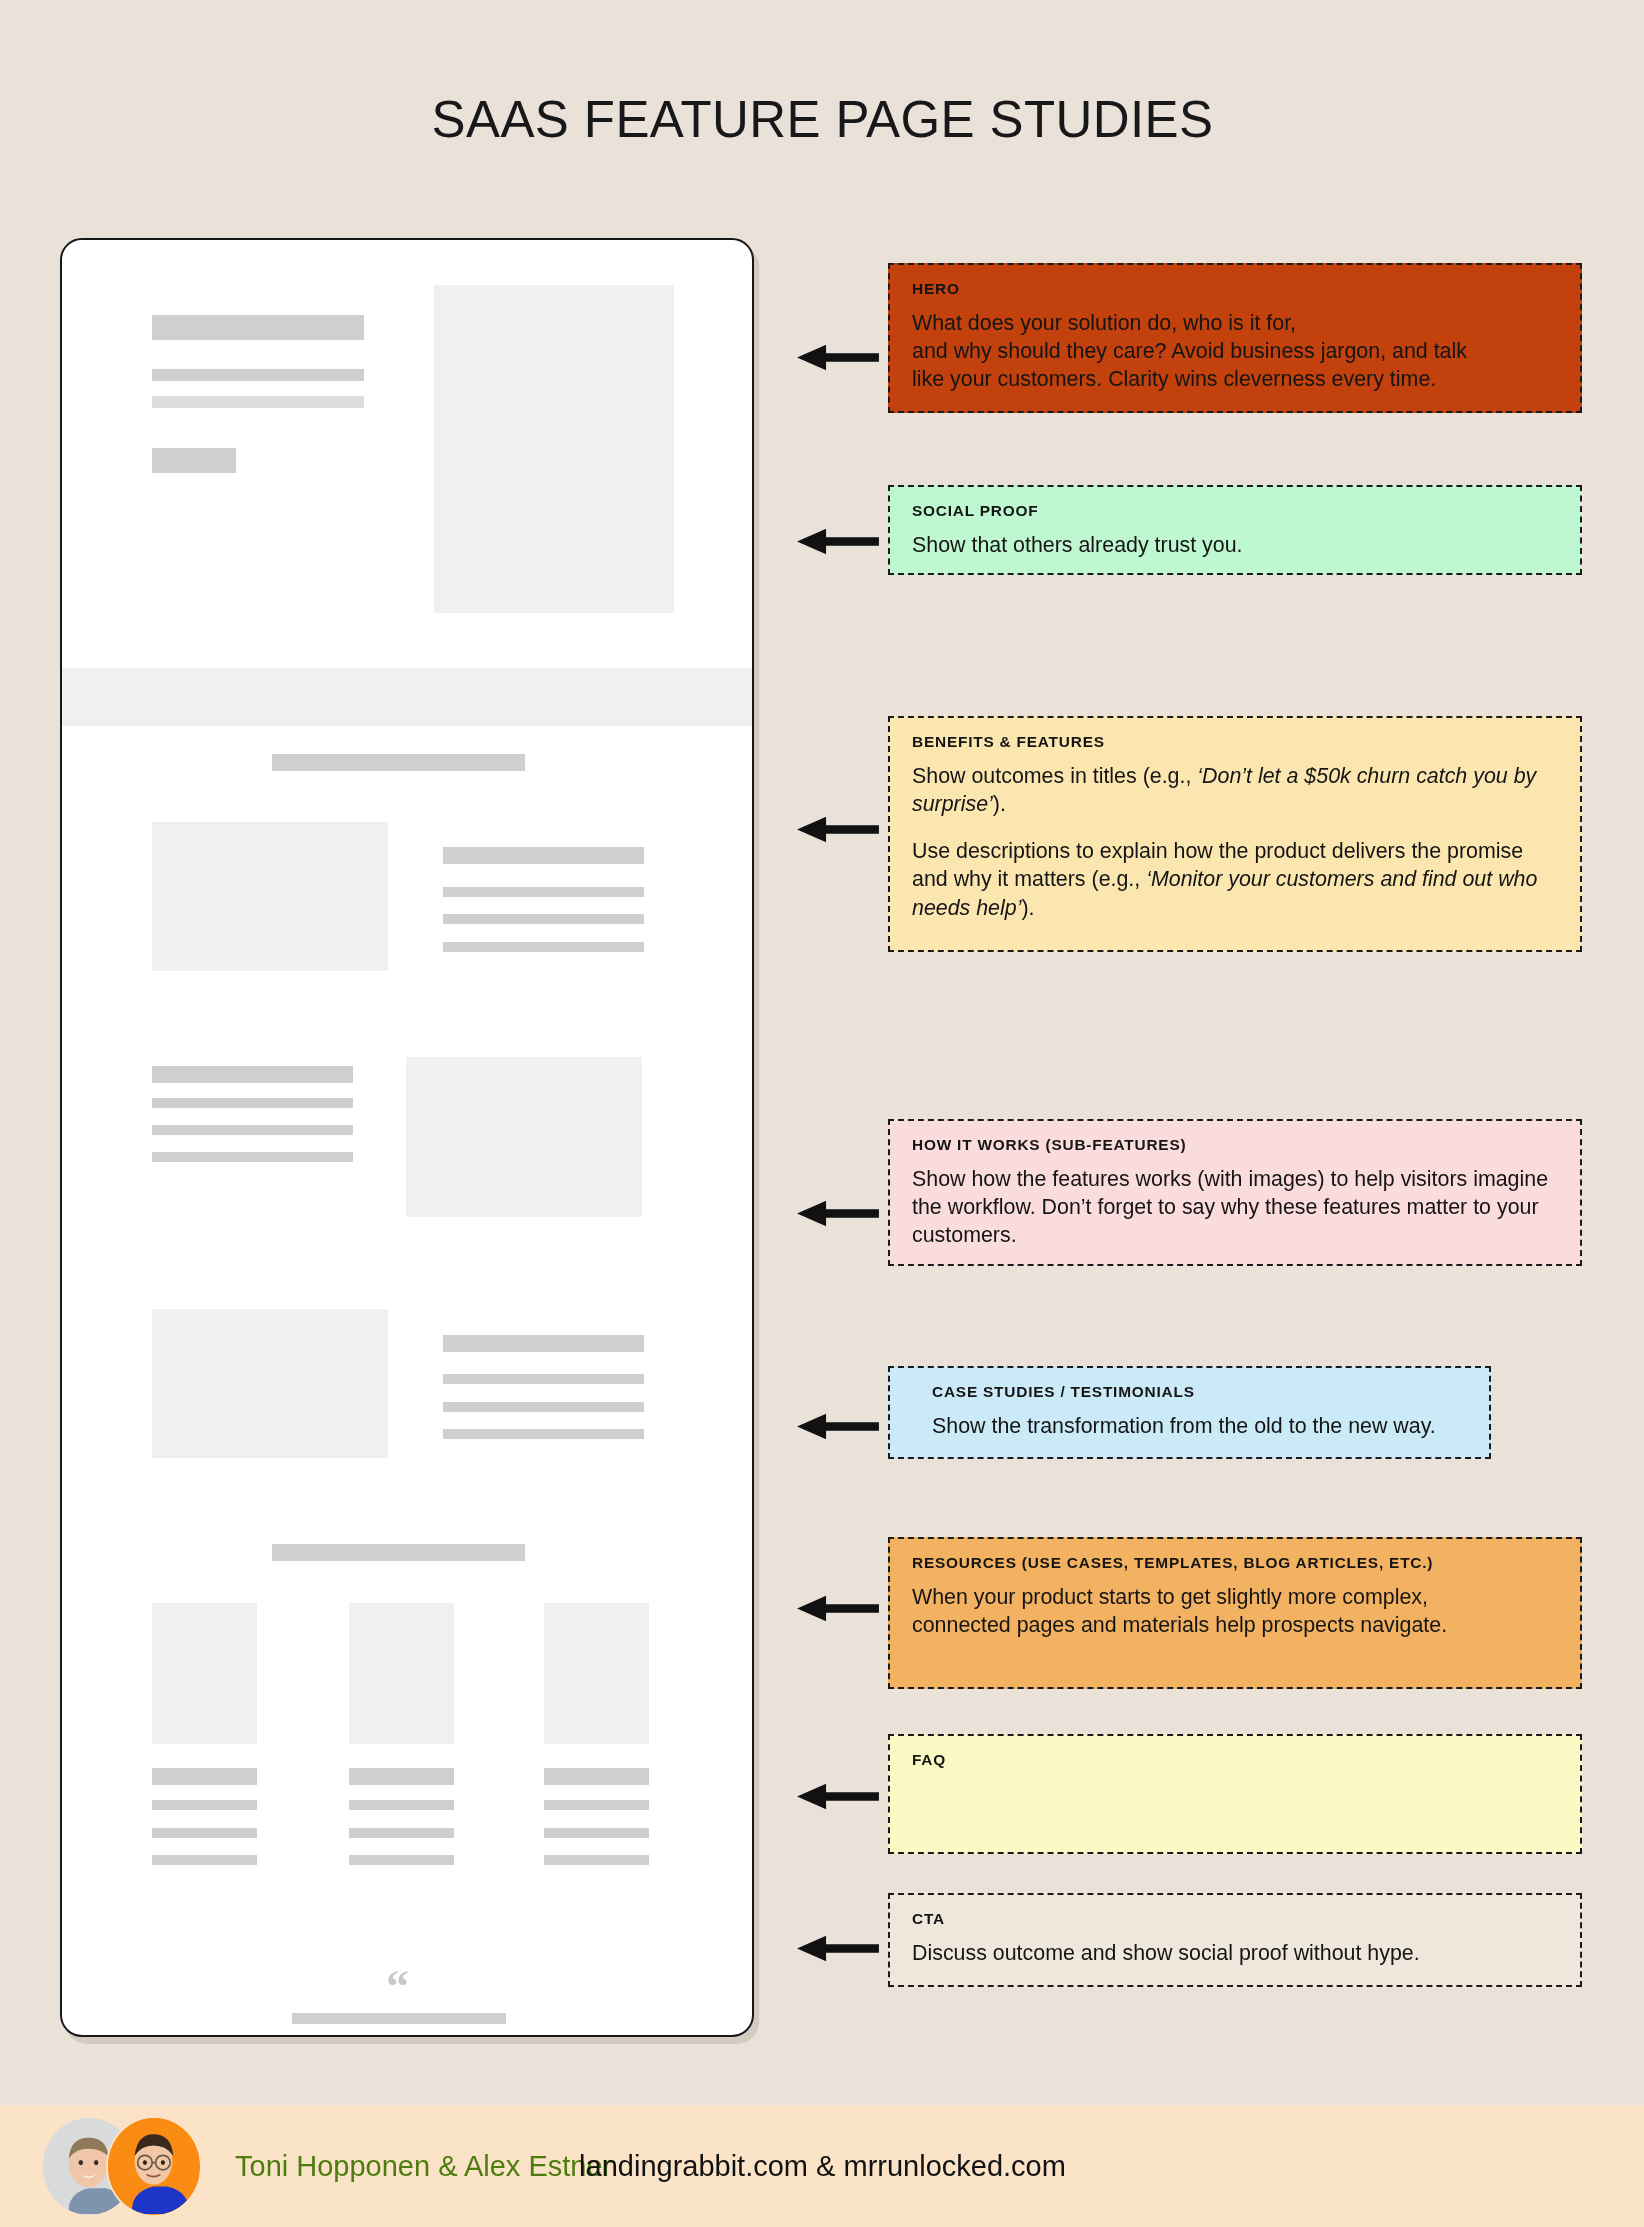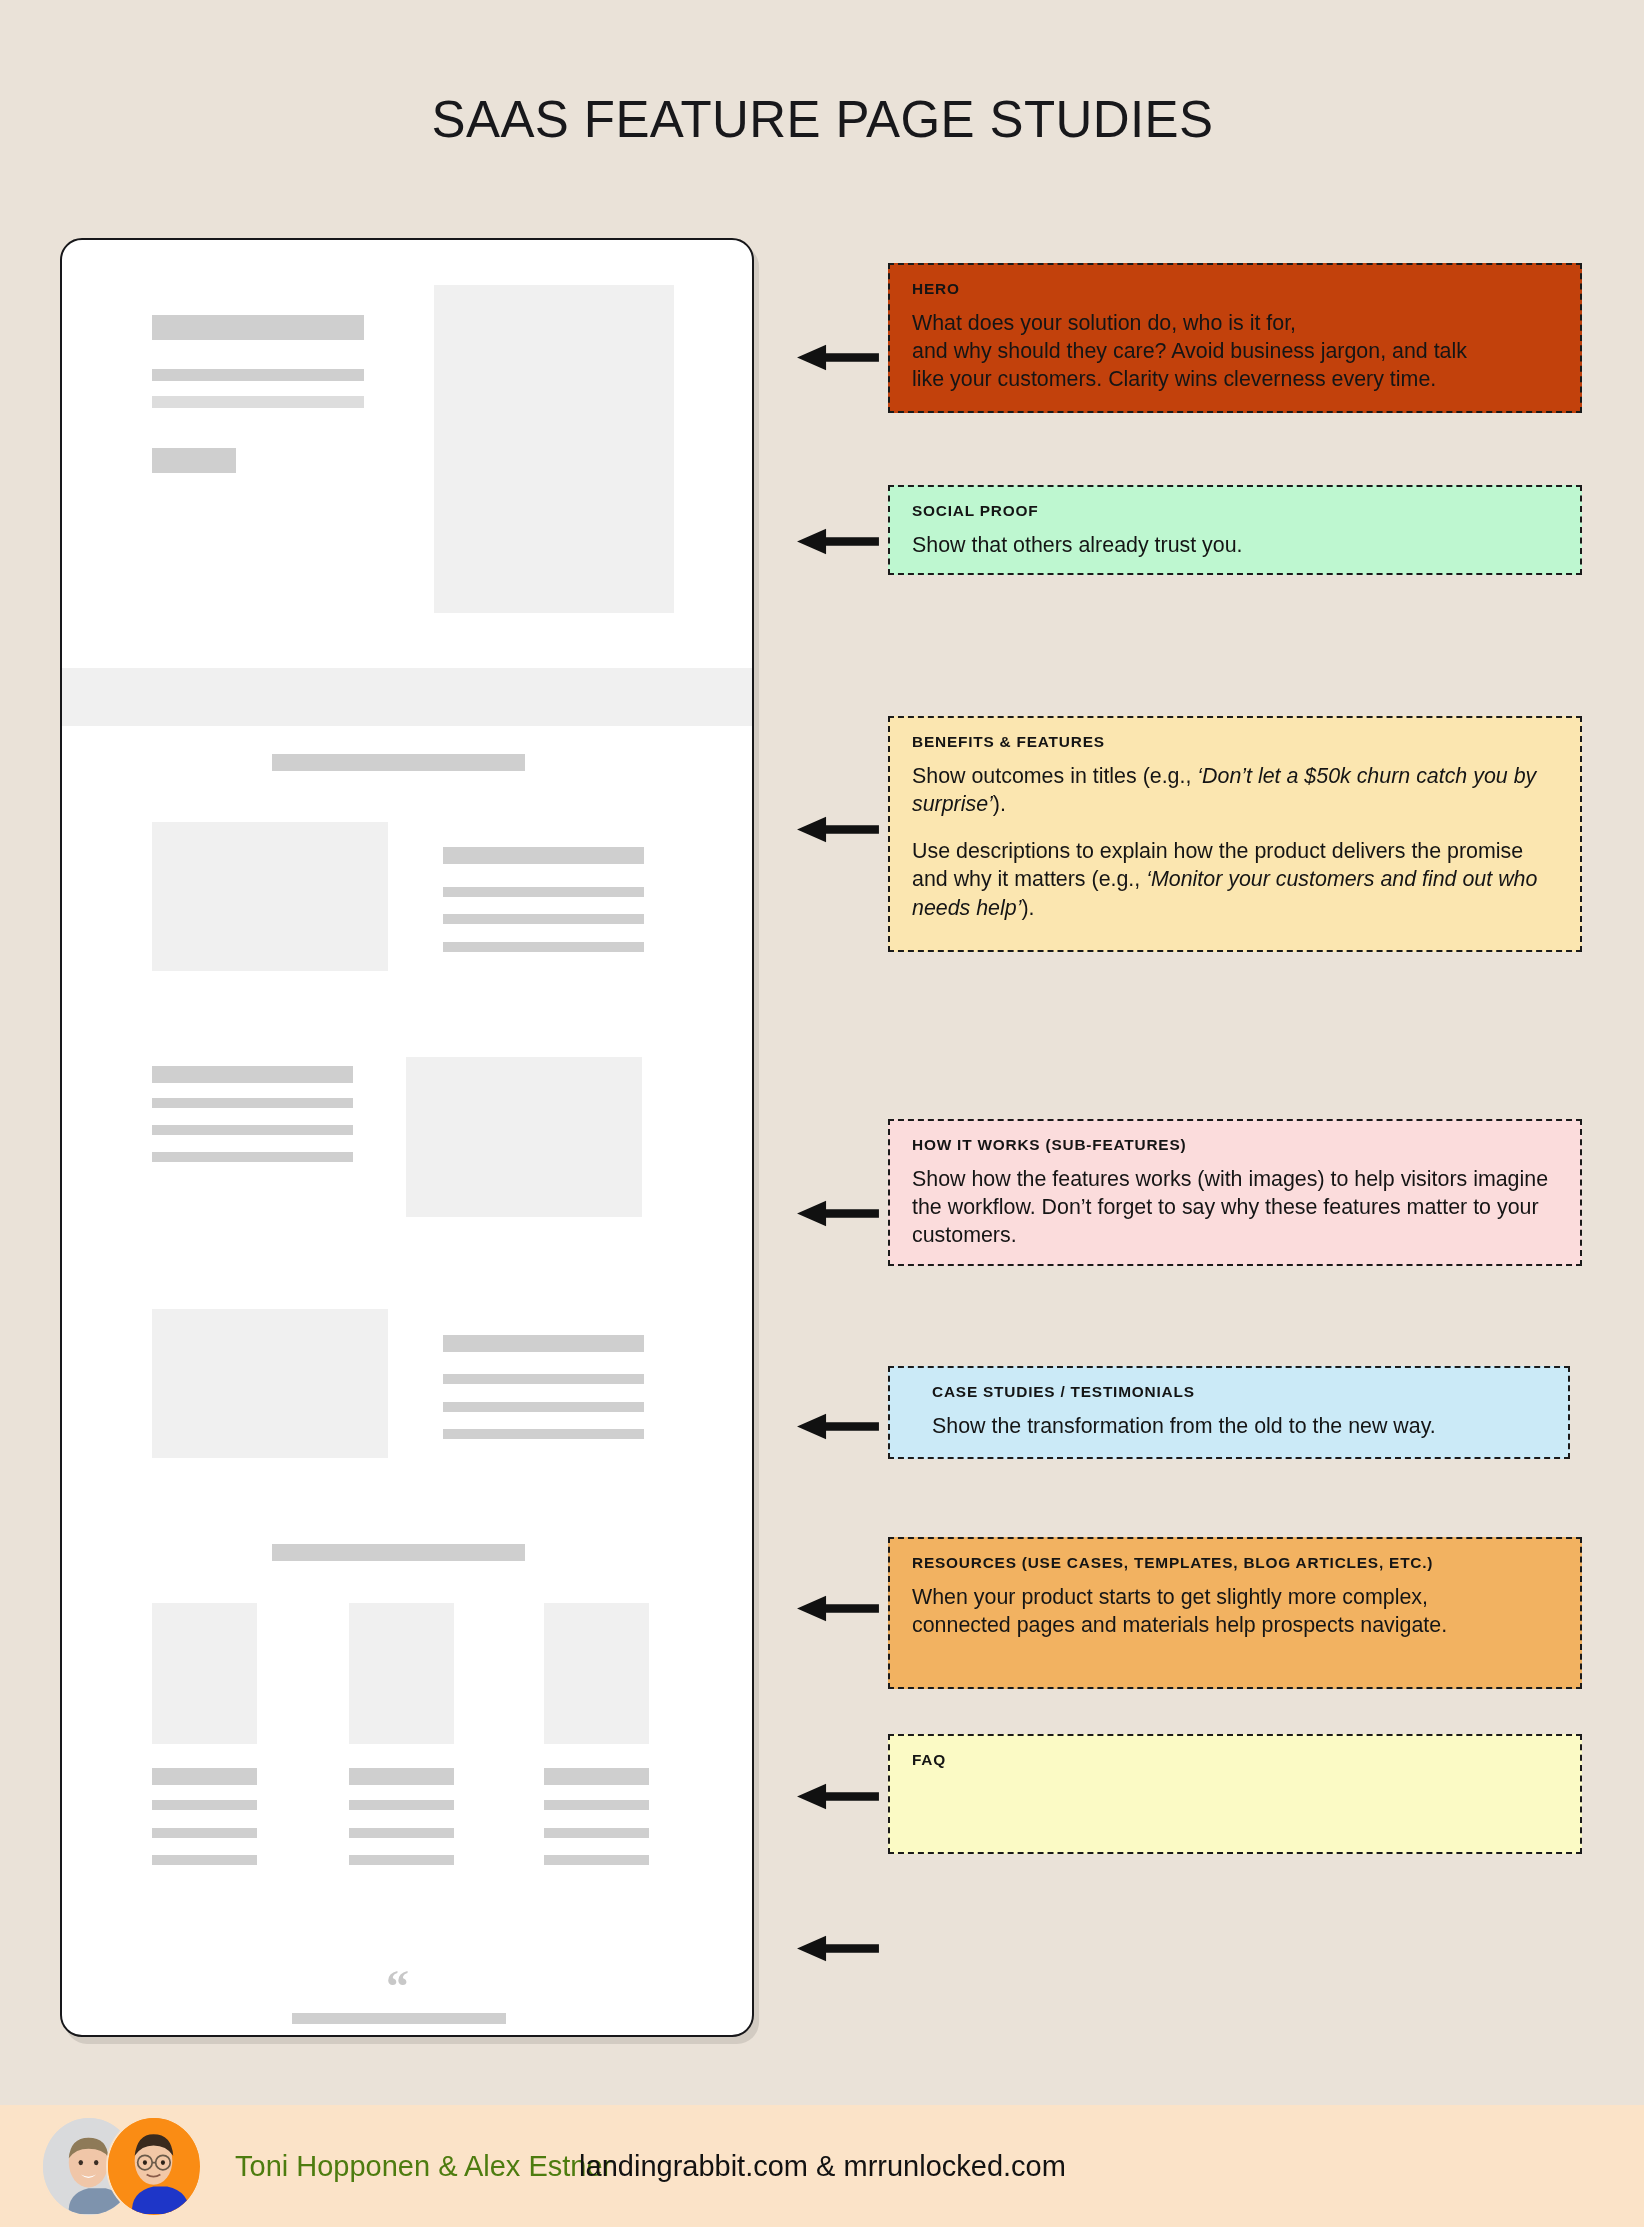--- a/index.html
+++ b/index.html
@@ -202,36 +202,40 @@
       <p>Show outcomes in titles (e.g., <span class="it">‘Don’t let a $50k churn catch you by surprise’</span>).</p>
       <p>Use descriptions to explain how the product delivers the promise and why it matters (e.g., <span class="it">‘Monitor your customers and find out who needs help’</span>).</p>
     </div>
   </div>
 
   <div class="anno" style="left:888px;top:1119px;width:694px;height:147px;background:#FBDCDC;">
     <div class="anno-label">HOW IT WORKS (SUB-FEATURES)</div>
     <div class="anno-body">Show how the features works (with images) to help visitors imagine the workflow. Don’t forget to say why these features matter to your customers.</div>
   </div>
 
-  <div class="anno" style="left:888px;top:1366px;width:682px;height:93px;background:#CBEAF7;padding-left:42px;">
+  <div class="anno" style="left:888px;top:1366px;width:603px;height:93px;background:#CBEAF7;padding-left:42px;">
     <div class="anno-label">CASE STUDIES / TESTIMONIALS</div>
     <div class="anno-body">Show the transformation from the old to the new way.</div>
   </div>
 
   <div class="anno" style="left:888px;top:1537px;width:694px;height:152px;background:#F2B261;">
     <div class="anno-label">RESOURCES (USE CASES, TEMPLATES, BLOG ARTICLES, ETC.)</div>
     <div class="anno-body">
       When your product starts to get slightly more complex,<br>connected pages and materials help prospects navigate.
     </div>
   </div>
 
   <div class="anno" style="left:888px;top:1734px;width:694px;height:120px;background:#FBFAC5;">
     <div class="anno-label">FAQ</div>
   </div>
 
+  <div class="anno" style="left:888px;top:1893px;width:694px;height:94px;background:#EFE7DB;">
+    <div class="anno-label">CTA</div>
+    <div class="anno-body">Discuss outcome and show social proof without hype.</div>
+  </div>
 
   <div class="footer">
     <div class="avatars">
       <div class="av av1">
         <svg width="91" height="96" viewBox="0 0 106 112">
           <rect width="106" height="112" fill="#D9DADC"></rect>
           <path d="M30 112 q-2-24 23-30 h20 q25 6 23 30 z" fill="#7E93AD"></path>
           <ellipse cx="53" cy="52" rx="23" ry="29" fill="#F0C6A8"></ellipse>
           <path d="M30 47 q2-24 23-24 q22 0 23 23 q-6-10 -23-10 q-15 0-23 11 z" fill="#8E7A58"></path>
           <ellipse cx="44" cy="52" rx="2.6" ry="3" fill="#3A2E25"></ellipse>

